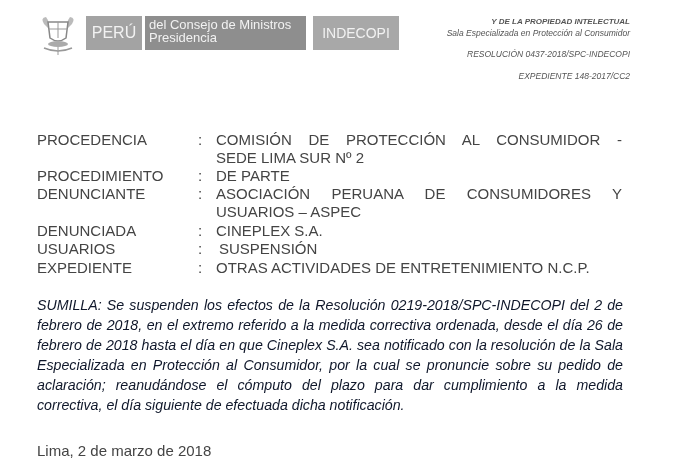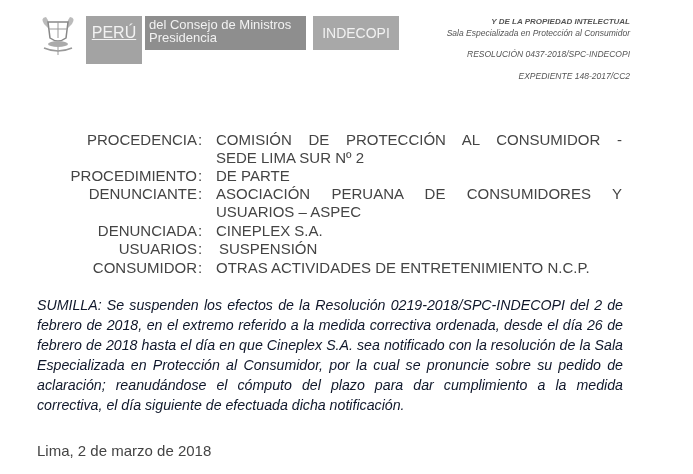--- a/index.html
+++ b/index.html
@@ -5,29 +5,29 @@
   html, body { margin:0; padding:0; }
   body {
     width:693px; height:474px; background:#ffffff; position:relative; overflow:hidden;
     font-family:"Liberation Sans", sans-serif; color:#3a3a3a;
   }
   .header-box {
     position:absolute; background:#9a9a9a; color:#f2f2f2;
     font-family:"Liberation Sans", sans-serif;
   }
   #crest { position:absolute; left:36px; top:14px; width:44px; height:42px; }
-  #peru-box { left:86px; top:16px; width:56px; height:48px; font-size:16px; line-height:34px; text-align:center; background:#a3a3a3;text-decoration:underline; }
+  #peru-box { left:86px; top:16px; width:56px; height:34px; font-size:16px; line-height:34px; text-align:center; background:#a3a3a3; }
   #pcm-box { left:145px; top:16px; width:161px; height:34px; font-size:13px; line-height:13px; padding:2px 0 0 4px; box-sizing:border-box; background:#8e8e8e; }
   #indecopi-box { left:313px; top:16px; width:86px; height:34px; font-size:14px; line-height:34px; text-align:center; background:#a8a8a8; }
   .hdr-right {
     position:absolute; right:63px; text-align:right; font-style:italic;
     font-size:8.5px; color:#555; white-space:nowrap;
   }
   .meta-row { position:absolute; left:37px; font-size:15px; color:#444; white-space:nowrap; }
-  .meta-label { position:absolute; left:37px; width:160px;text-align:right; }
+  .meta-label { position:absolute; left:37px; width:160px; }
   .meta-colon { position:absolute; left:198px; }
   .meta-value { position:absolute; left:216px; width:406px; }
   .justify { text-align:justify; text-align-last:justify; }
   #sumilla {
     position:absolute; left:37px; top:295px; width:586px;
     font-size:14.2px; line-height:20px; font-style:italic; text-align:justify; color:#0f172a;
   }
   #date { position:absolute; left:37px; top:442px; font-size:15px; color:#444; }
 </style>
 </head>
@@ -71,21 +71,21 @@
   <span class="meta-value meta-row" style="top:203px;left:216px">USUARIOS – ASPEC</span>
 
   <span class="meta-label meta-row" style="top:222px">DENUNCIADA</span>
   <span class="meta-colon meta-row" style="top:222px">:</span>
   <span class="meta-value meta-row" style="top:222px;left:216px">CINEPLEX S.A.</span>
 
   <span class="meta-label meta-row" style="top:240px">USUARIOS</span>
   <span class="meta-colon meta-row" style="top:240px">:</span>
   <span class="meta-value meta-row" style="top:240px;left:219px">SUSPENSIÓN</span>
 
-  <span class="meta-label meta-row" style="top:259px">CONSUMIDOR</span>
+  <span class="meta-label meta-row" style="top:259px">EXPEDIENTE</span>
   <span class="meta-colon meta-row" style="top:259px">:</span>
   <span class="meta-value meta-row" style="top:259px;left:216px">OTRAS ACTIVIDADES DE ENTRETENIMIENTO N.C.P.</span>
 </div>
 
 <div id="sumilla">
   <span>SUMILLA:</span>
   <span>Se suspenden los efectos de la Resolución 0219-2018/SPC-INDECOPI del 2 de febrero de 2018, en el extremo referido a la medida correctiva ordenada, desde el día 26 de febrero de 2018 hasta el día en que Cineplex S.A. sea notificado con la resolución de la Sala Especializada en Protección al Consumidor, por la cual se pronuncie sobre su pedido de aclaración; reanudándose el cómputo del plazo para dar cumplimiento a la medida correctiva, el día siguiente de efectuada dicha notificación.</span>
 </div>
 
 <div id="date">Lima, 2 de marzo de 2018</div>

